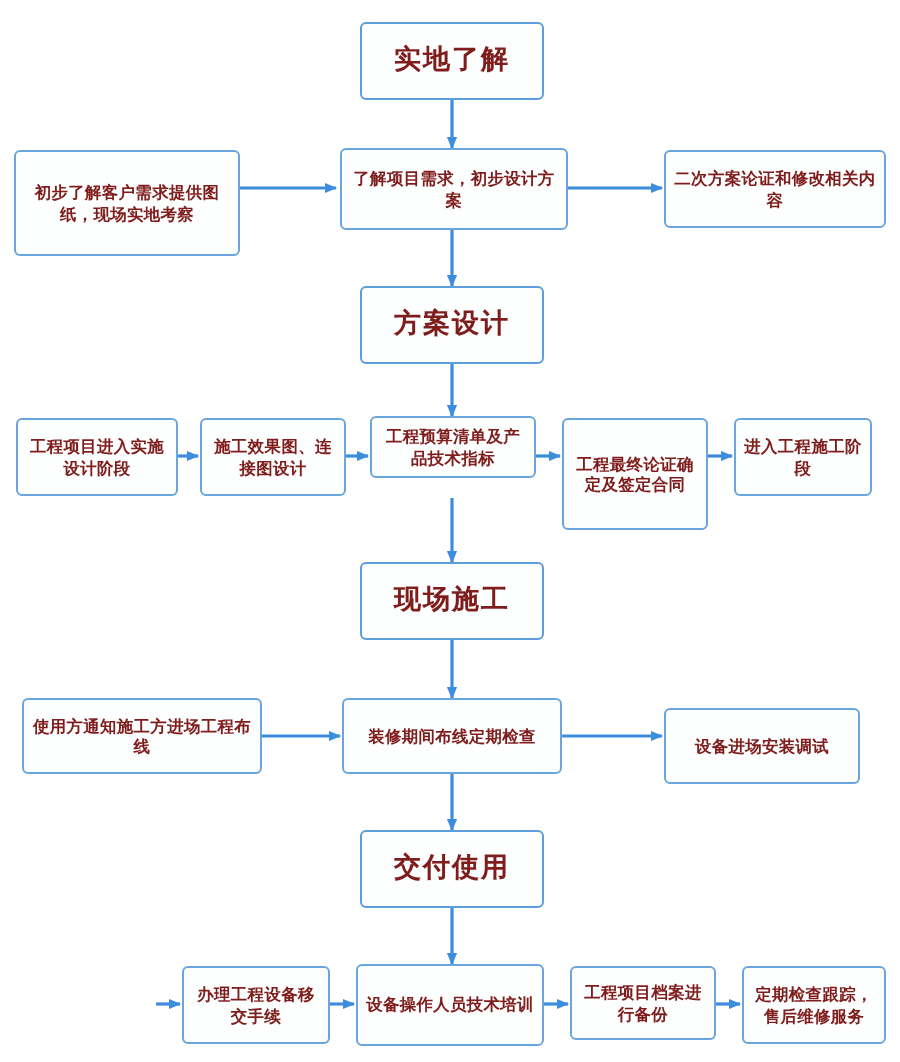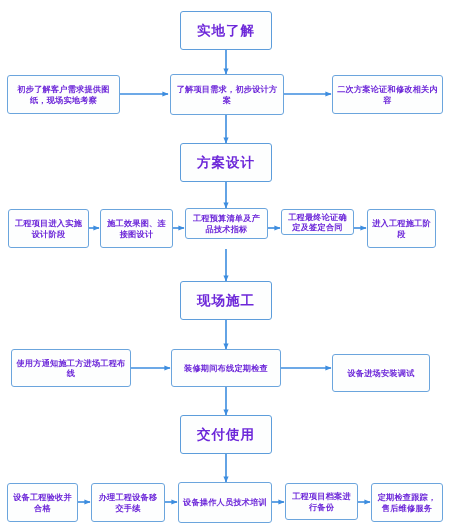--- a/index.html
+++ b/index.html
@@ -26,21 +26,21 @@
   .node {
     position: absolute;
     box-sizing: border-box;
     display: flex;
     align-items: center;
     justify-content: center;
     text-align: center;
     background: #fdfefe;
     border: 1px solid #6ba5dd;
     border-radius: 3px;
-    color: #6d28d9;
+    color: #7f1d1d;
     line-height: 1.25;
     letter-spacing: 0.2px;
     z-index: 2;
   }
   .node.stage {
     font-size: 13.5px;
     font-weight: 700;
     border-color: #5d9ddb;
     border-width: 1.2px;
     letter-spacing: 1px;
@@ -112,21 +112,21 @@
   </div>
 
   <div class="node stage" style="left:180px; top:281px; width:92px; height:39px;align-items:center;">
     <span class="txt">现场施工</span>
   </div>
 
   <div class="node stage" style="left:180px; top:415px; width:92px; height:39px;">
     <span class="txt">交付使用</span>
   </div>
 
-  <div class="node step" style="left:7px; top:75px; width:113px; height:39px;text-align:center;">
+  <div class="node step" style="left:7px; top:75px; width:113px; height:53px;text-align:center;">
     <span class="txt">初步了解客户需求提供图纸，现场实地考察</span>
   </div>
 
   <div class="node step" style="left:170px; top:74px; width:114px; height:41px;">
     <span class="txt">了解项目需求，初步设计方案</span>
   </div>
 
   <div class="node step" style="left:332px; top:75px; width:111px; height:39px;">
     <span class="txt">二次方案论证和修改相关内容</span>
   </div>
@@ -136,43 +136,40 @@
   </div>
 
   <div class="node step" style="left:100px; top:209px; width:73px; height:39px;">
     <span class="txt">施工效果图、连接图设计</span>
   </div>
 
   <div class="node step" style="left:185px; top:208px; width:83px; height:31px;">
     <span class="txt">工程预算清单及产品技术指标</span>
   </div>
 
-  <div class="node step" style="left:281px; top:209px; width:73px; height:26px;">
+  <div class="node step" style="left:281px; top:209px; width:73px; height:56px;">
     <span class="txt">工程最终论证确定及签定合同</span>
   </div>
 
   <div class="node step" style="left:367px; top:209px; width:69px; height:39px;">
     <span class="txt">进入工程施工阶段</span>
   </div>
 
   <div class="node step" style="left:11px; top:349px; width:120px; height:38px;">
     <span class="txt">使用方通知施工方进场工程布线</span>
   </div>
 
   <div class="node step" style="left:171px; top:349px; width:110px; height:38px;">
     <span class="txt">装修期间布线定期检查</span>
   </div>
 
   <div class="node step" style="left:332px; top:354px; width:98px; height:38px;">
     <span class="txt">设备进场安装调试</span>
   </div>
 
-  <div class="node step" style="left:7px; top:483px; width:71px; height:39px;">
-    <span class="txt">设备工程验收并合格</span>
-  </div>
 
   <div class="node step" style="left:91px; top:483px; width:74px; height:39px;">
     <span class="txt">办理工程设备移交手续</span>
   </div>
 
   <div class="node step" style="left:178px; top:482px; width:94px; height:41px;">
     <span class="txt">设备操作人员技术培训</span>
   </div>
 
   <div class="node step" style="left:285px; top:483px; width:73px; height:37px;">

